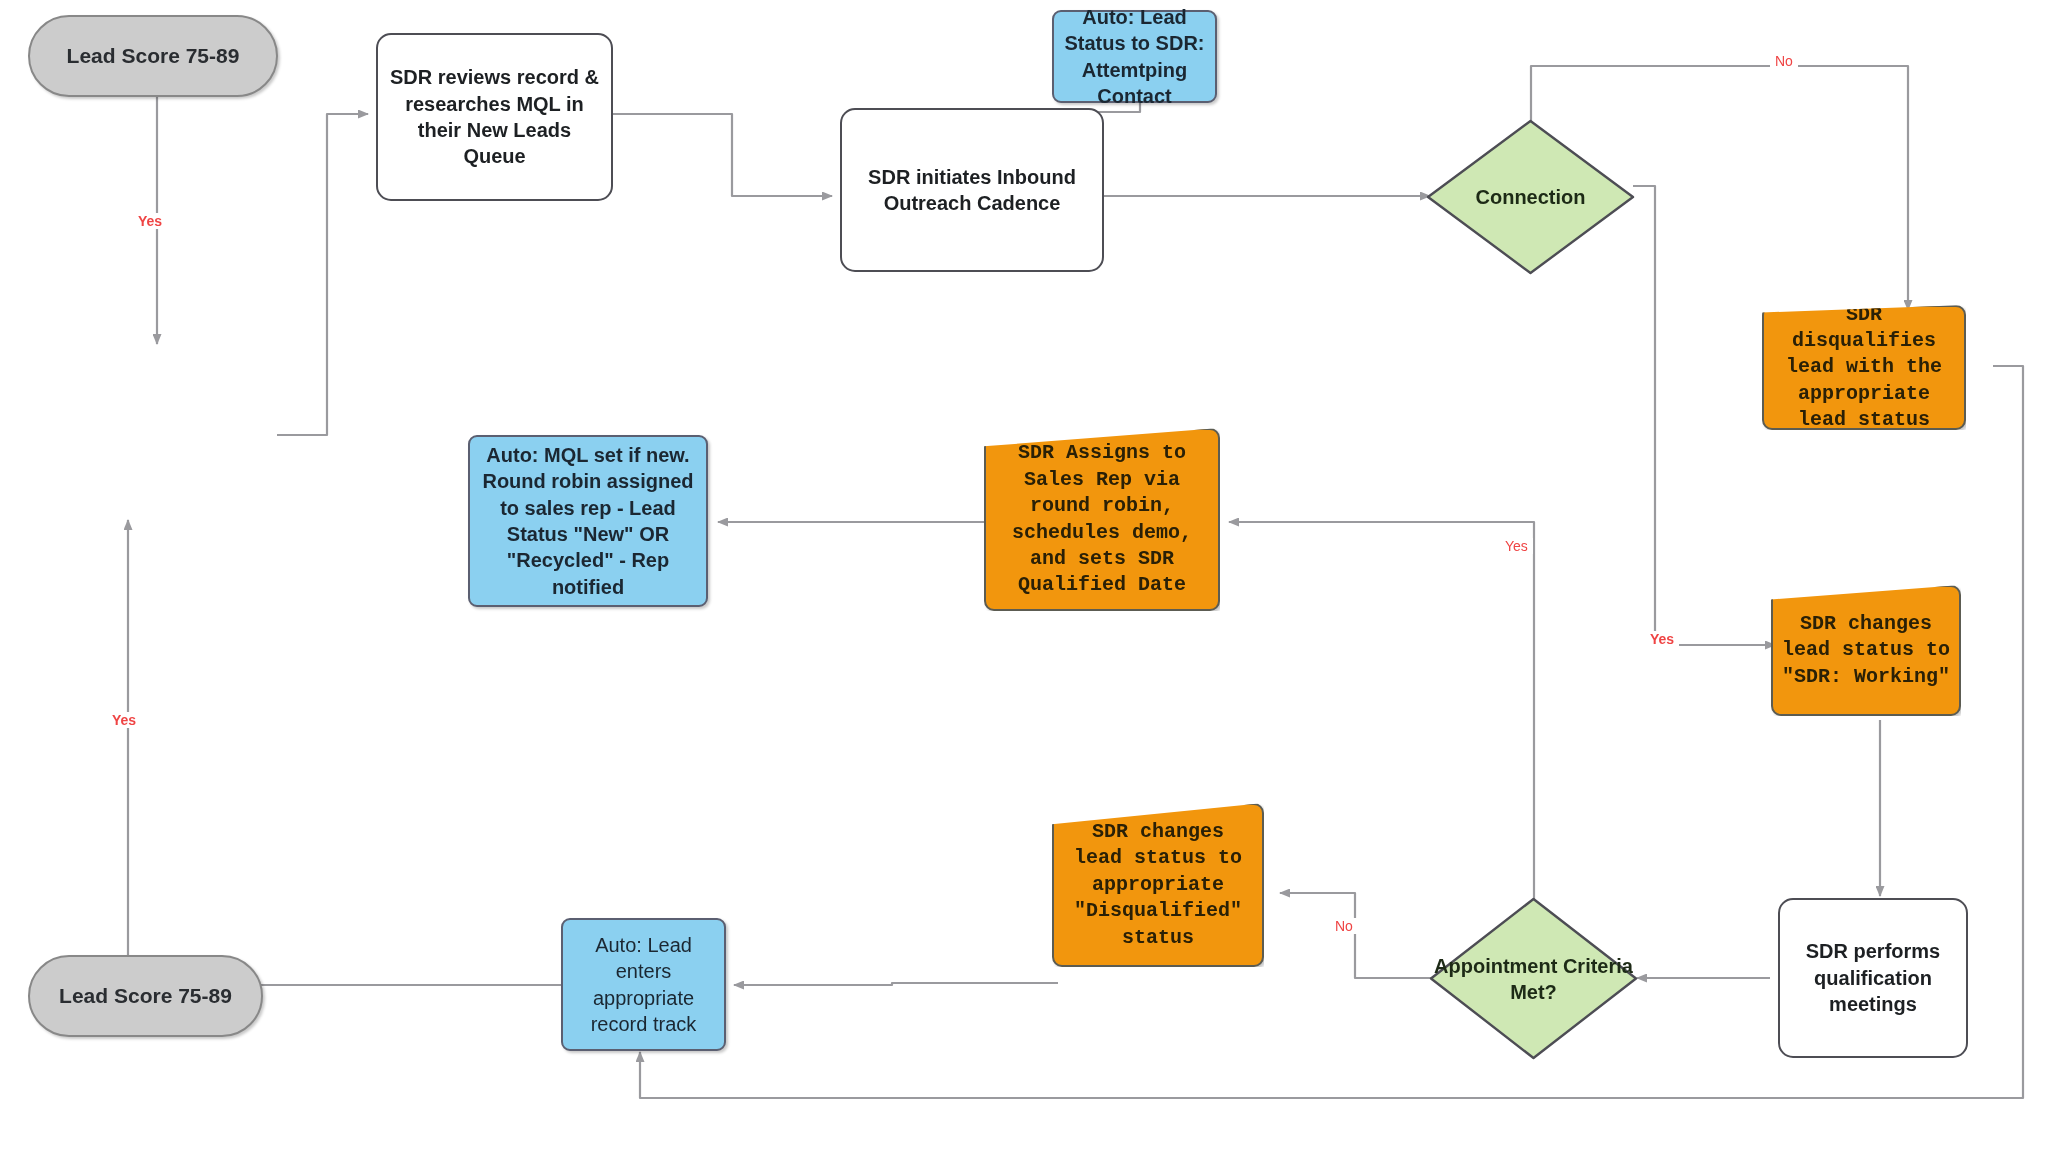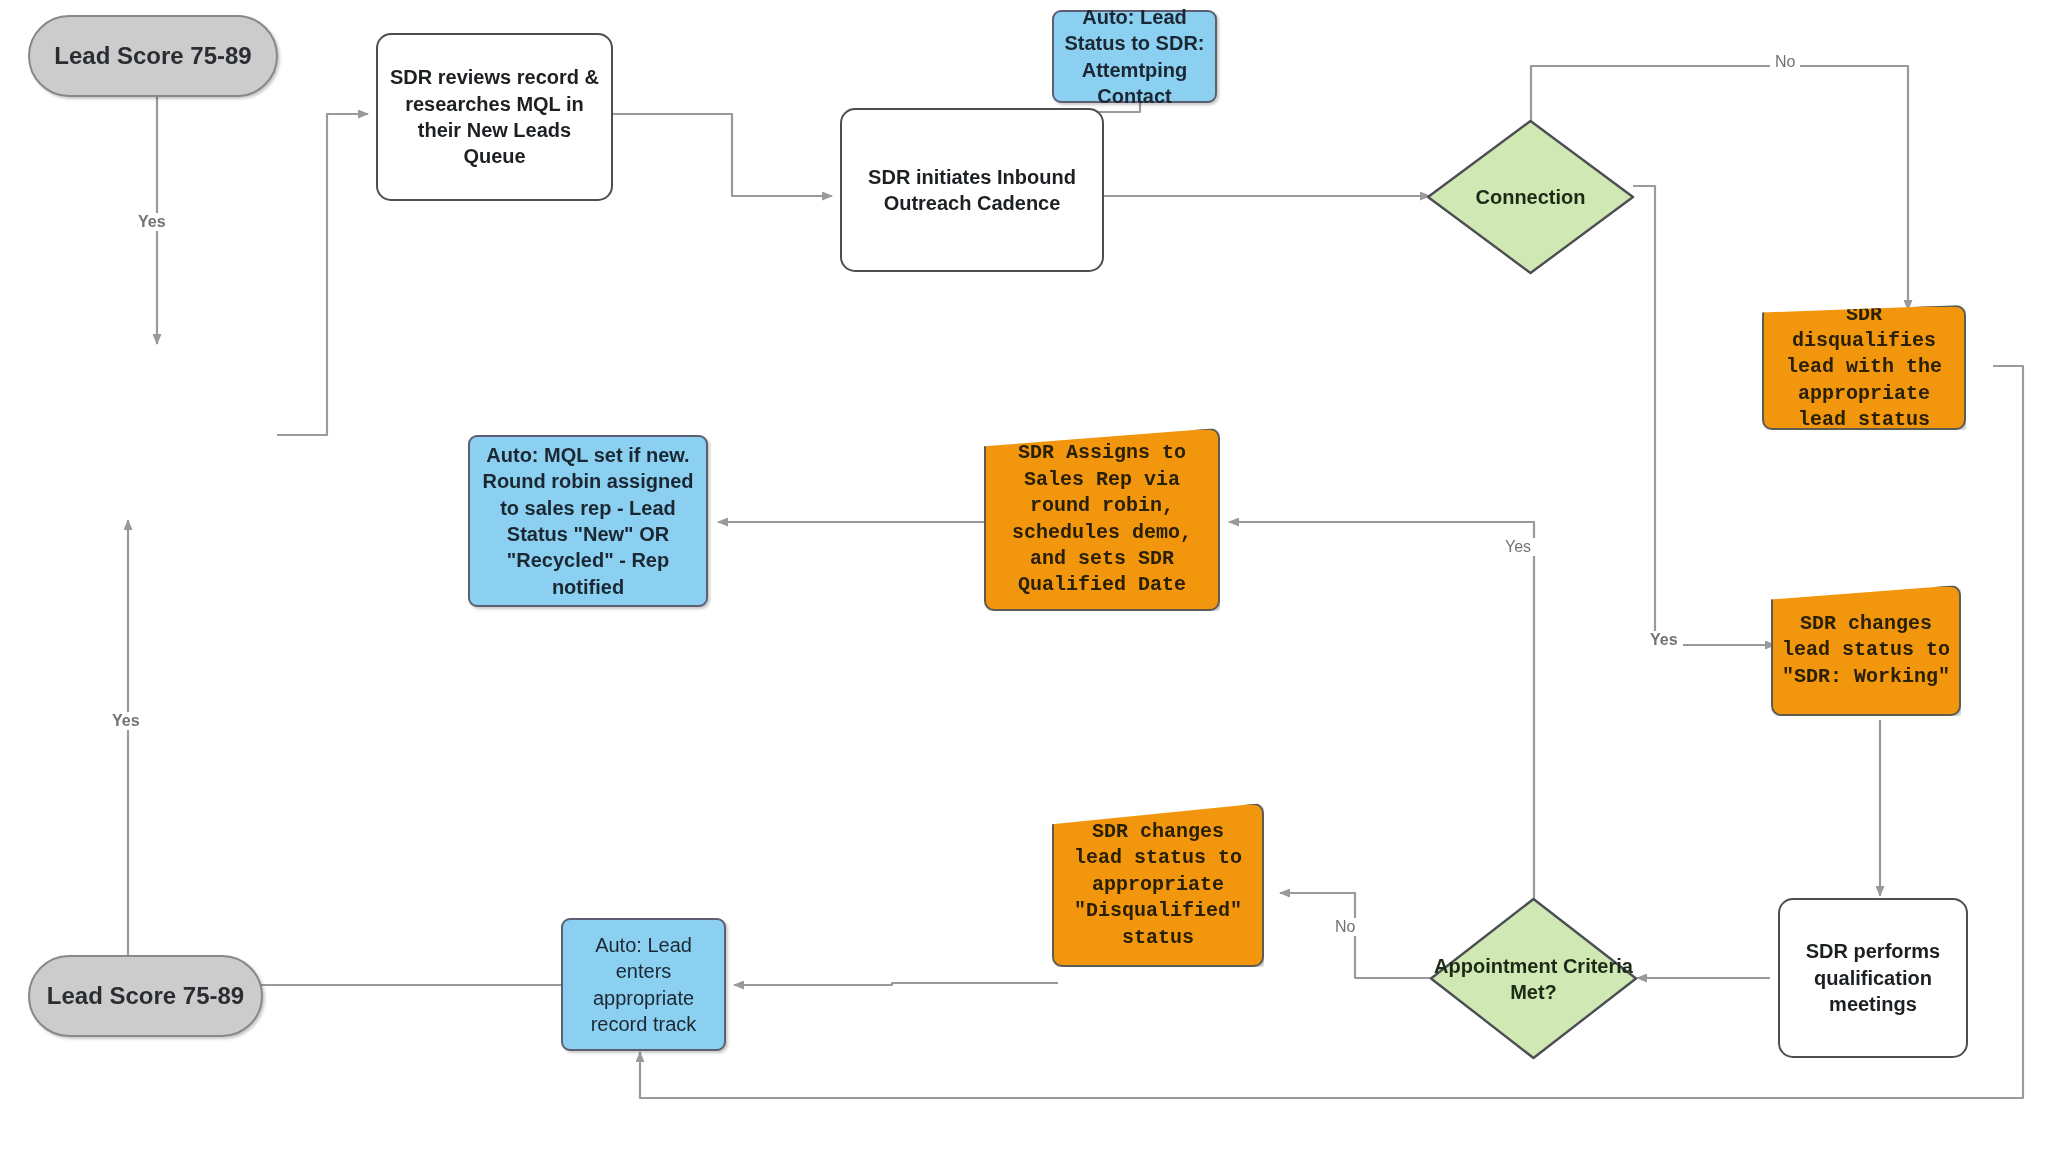--- a/index.html
+++ b/index.html
@@ -3,37 +3,37 @@
 <meta charset="utf-8">
 <style>
   html,body{margin:0;padding:0;background:#ffffff;}
   #canvas{position:relative;width:2048px;height:1152px;background:#ffffff;
           font-family:"Liberation Sans", sans-serif;overflow:hidden;}
   svg#wires{position:absolute;left:0;top:0;width:2048px;height:1152px;}
   .node{position:absolute;box-sizing:border-box;display:flex;align-items:center;
         justify-content:center;text-align:center;color:#1d2023;line-height:1.32;}
   .node .txt{padding:0 8px;width:100%;}
   .terminal{background:#cccccc;border:2px solid #888888;border-radius:52px;
-            font-size:24px;font-weight:700;color:#2a2d31;
+            font-size:21px;font-weight:700;color:#2a2d31;
             box-shadow:2px 2px 3px rgba(0,0,0,.22);}
   .process{background:#ffffff;border:2px solid #4d4d54;border-radius:15px;
            font-size:20px;font-weight:700;}
   .auto{background:#8bd0f0;border:2px solid #5b5f71;border-radius:9px;
         font-size:20px;font-weight:700;color:#1b2732;
         box-shadow:2px 2px 3px rgba(0,0,0,.22);}
   .auto.thin{font-weight:400;}
   .manual{background:#f2960d;border:2px solid #5c5c52;font-size:20px;font-weight:700;
           color:#2a2006;border-radius:10px;
           box-shadow:2px 2px 3px rgba(0,0,0,.22);}
   .manual .txt{position:relative;z-index:2;font-family:Liberation Mono, monospace;}
   .decision{position:absolute;display:flex;align-items:center;justify-content:center;}
   .decision .dbg{position:absolute;left:0;top:0;width:100%;height:100%;}
   .decision .dlabel{position:relative;z-index:2;font-size:20px;font-weight:700;
                     color:#1d2a16;text-align:center;line-height:1.3;}
-  .elabel{position:absolute;font-size:16px;color:#737373;background:#ffffff;
+  .elabel{position:absolute;font-size:14px;color:#ef4444;background:#ffffff;
           padding:0 5px;white-space:nowrap;}
   .elabel.bold{font-weight:700;}
 </style>
 </head>
 <body>
 
 <div id="canvas">
 
   <svg id="wires" viewBox="0 0 2048 1152" xmlns="http://www.w3.org/2000/svg">
     <defs>

